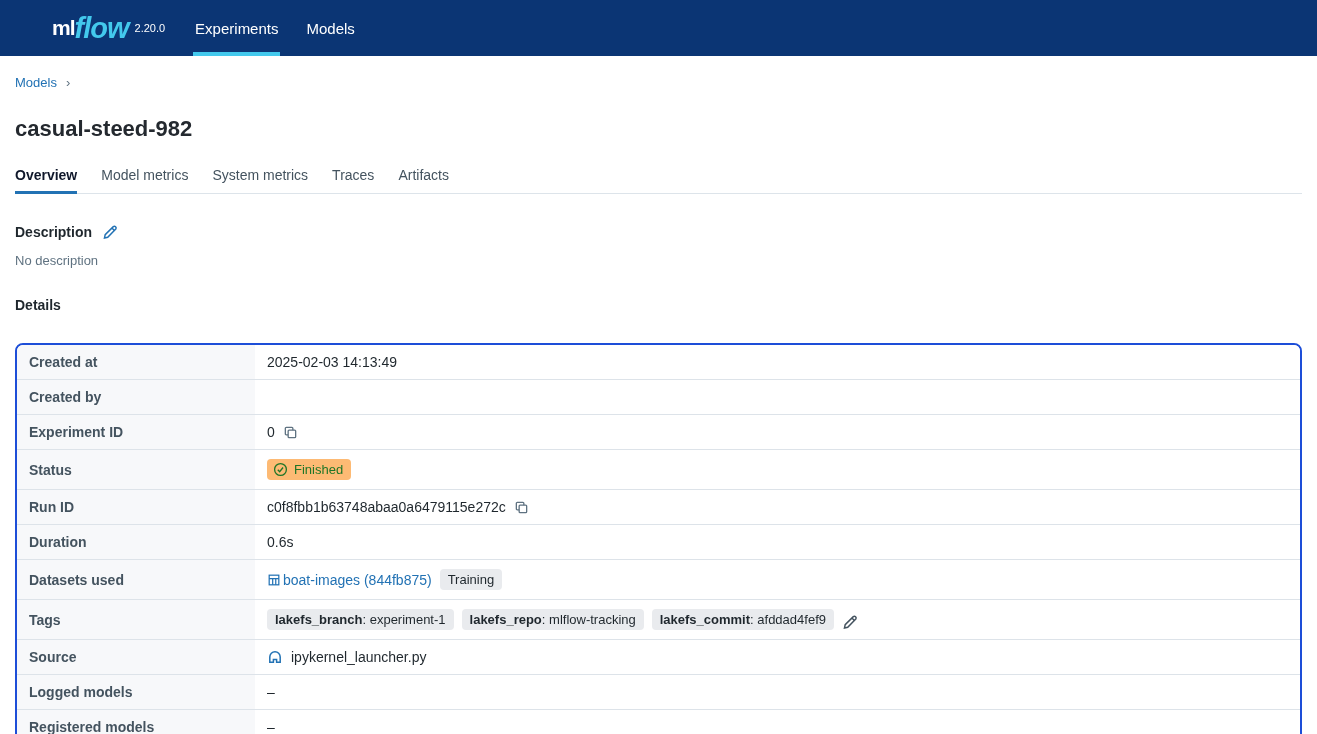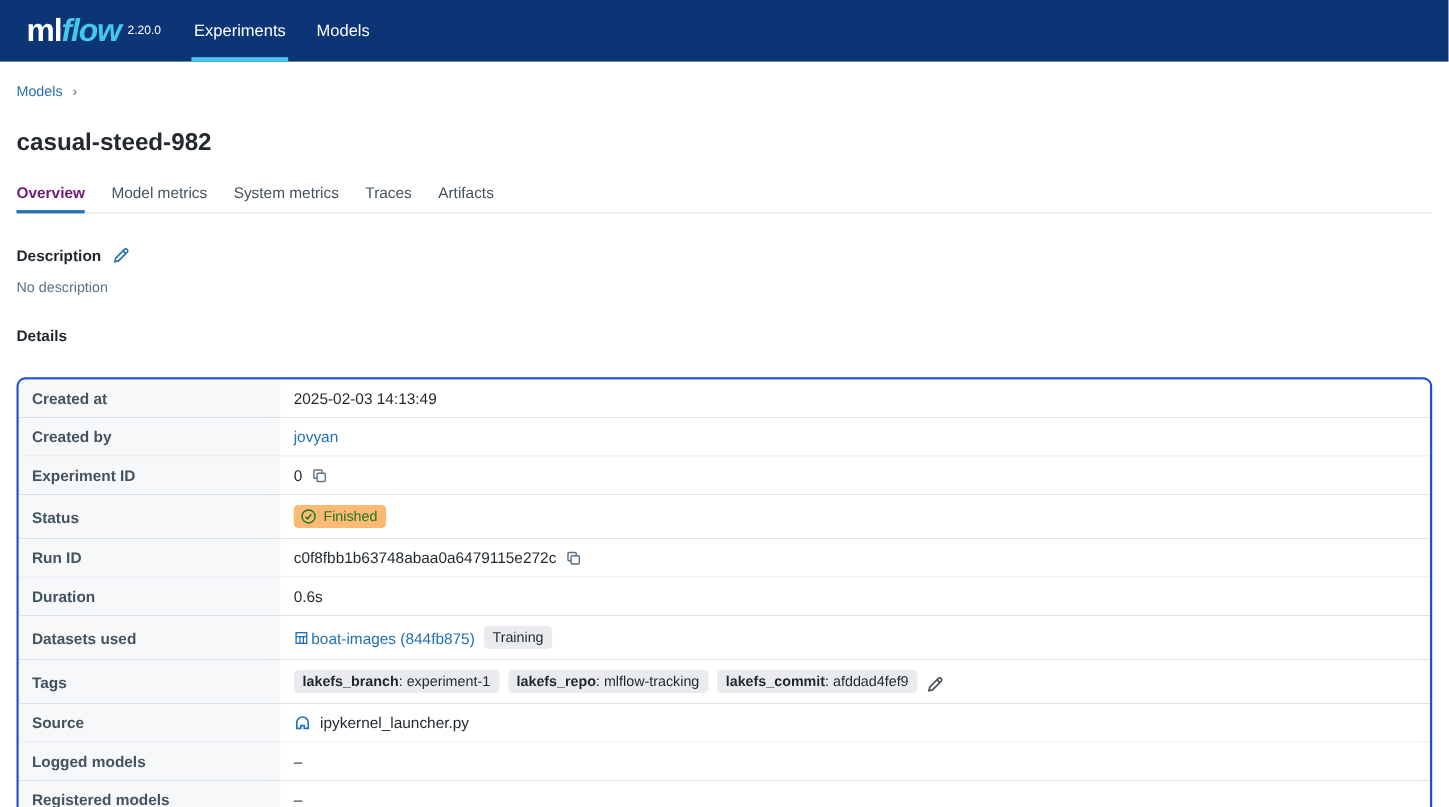--- a/index.html
+++ b/index.html
@@ -2,38 +2,38 @@
 <html><head>
 <meta charset="utf-8">
 <style>
   * { box-sizing: border-box; margin: 0; padding: 0; }
   html, body { width: 1317px; height: 734px; background: #ffffff;
     font-family: "Liberation Sans", sans-serif; color: #1f272d; overflow: hidden; }
 
   
   .navbar { height: 56px; background: #0b3574; display: flex; align-items: stretch; padding-left: 24px; }
   .brand { display: flex; align-items: center; margin-right: 28px; cursor: pointer; }
-  .brand .ml { color: #ffffff; font-weight: 700; font-size: 29px; letter-spacing: -1px; }
+  .brand .ml { color: #ffffff; font-weight: 700; font-size: 21px; letter-spacing: -1px; margin-left: 28px; }
   .brand .flow { color: #43c9ed; font-style: italic; font-weight: 700; font-size: 29px; letter-spacing: -1px; }
   .brand .version { color: #ffffff; font-size: 11px; margin-left: 6px; }
   .nav-item { display: flex; align-items: center; color: #ffffff; font-size: 15px; font-weight: 500;
     padding: 16px 2px; margin-right: 24px; position: relative; cursor: pointer; }
   .nav-item.active::after { content: ""; position: absolute; left: 0; right: 0; bottom: 0;
     height: 4px; background: #43c9ed; }
 
   
   .content { padding: 0 15px; }
   .breadcrumb { margin-top: 19px; font-size: 13px; display: flex; align-items: center; gap: 9px; }
   .breadcrumb .crumb-link { color: #2272b4; text-decoration: none; cursor: pointer; }
   .crumb-sep { color: #5f7281; font-size: 13px; }
   .page-title { margin-top: 26px; font-size: 22px; font-weight: 700; color: #24292f; }
 
   .tabs { display: flex; gap: 24px; margin-top: 25px; border-bottom: 1px solid #dde4ea; }
   .tab { font-size: 14px; color: #44535f; font-weight: 500; padding-bottom: 10px; cursor: pointer; position: relative; }
-  .tab.active { color: #701a75; font-weight: 700; }
+  .tab.active { color: #0f172a; font-weight: 700; }
   .tab.active::after { content: ""; position: absolute; left: 0; right: 0; bottom: -1px; height: 3px; background: #2272b4; }
 
   .section-title { font-size: 14px; font-weight: 700; color: #1f272d; display: flex; align-items: center; gap: 10px; }
   .desc-section { margin-top: 30px; }
   .muted-text { font-size: 13px; color: #5f7281; margin-top: 13px; }
   .details-title { margin-top: 29px; }
 
   
   .details-table { margin-top: 30px; border: 2px solid #1d4ed8; border-radius: 8px; overflow: hidden; }
   .drow { display: grid; grid-template-columns: 238px 1fr; border-bottom: 1px solid #dde3e9; }
@@ -105,23 +105,20 @@
 
     <div class="drow">
       <div class="dlabel">Created at</div>
       <div class="dvalue">
         <span>2025-02-03 14:13:49</span>
       </div>
     </div>
 
     <div class="drow">
       <div class="dlabel">Created by</div>
-      <div class="dvalue">
-        <span class="link">jovyan</span>
-      </div>
     </div>
 
     <div class="drow">
       <div class="dlabel">Experiment ID</div>
       <div class="dvalue">
         <span>0</span>
         <button class="icon-btn">
           <span>
             <svg width="15" height="15" viewBox="0 0 16 16">
               <rect x="2.5" y="2.5" width="8" height="8" rx="1" fill="none" stroke="#5f7281" stroke-width="1.4"></rect>

